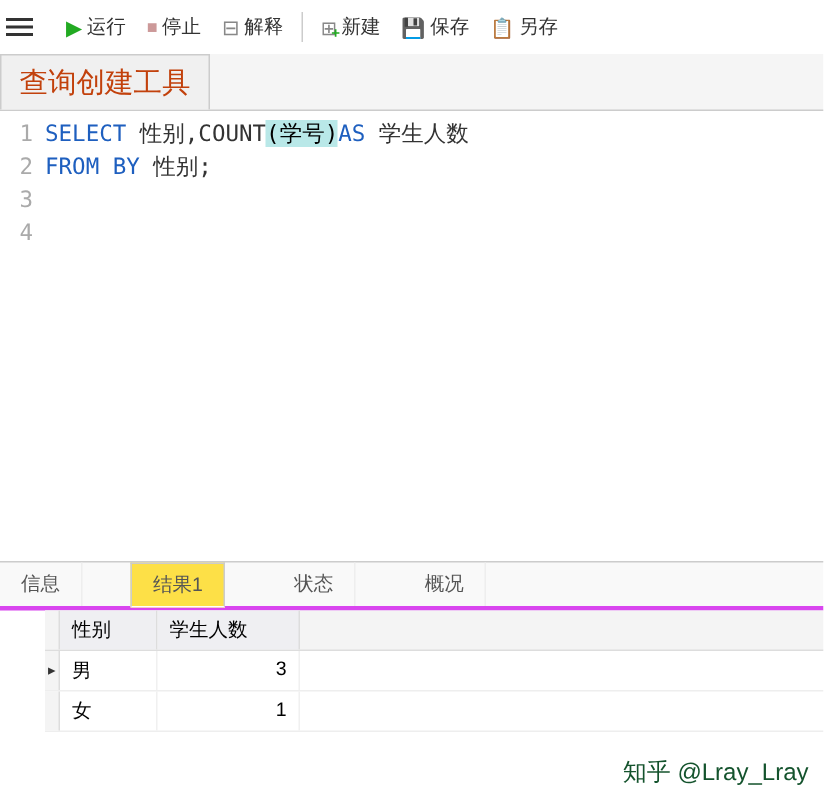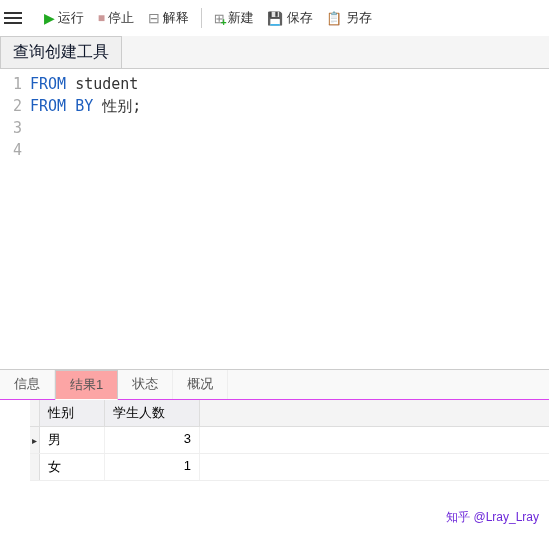--- a/index.html
+++ b/index.html
@@ -12,47 +12,47 @@
     .toolbar-sep { width: 1px; height: 20px; background: #ccc; margin: 0 4px; }
     .icon-run { color: #2a2; font-size: 14px; }
     .icon-stop { color: #c99; font-size: 12px; }
     .icon-explain { color: #888; font-size: 14px; }
     .icon-new { color: #888; position: relative; }
     .icon-new::after { content: "+"; color: #2a2; font-size: 10px; font-weight: bold; position: absolute; right: -2px; bottom: -2px; }
     .icon-save { color: #555; }
     .icon-saveas { color: #555; }
     
     .tabs-top { display: flex; border-bottom: 1px solid #ccc; background: #f5f5f5; }
-    .tab { padding: 5px 12px; background: #f0f0f0; border: 1px solid #ccc; border-bottom: none; margin-right: -1px; cursor: pointer; font-size: 16px; color: #0f172a; }
+    .tab { padding: 5px 12px; background: #f0f0f0; border: 1px solid #ccc; border-bottom: none; margin-right: -1px; cursor: pointer; font-size: 19px; color: #c2410c; }
     .tab.active { background: #fff; border-bottom: 1px solid #fff; margin-bottom: -1px; position: relative; }
     
     .editor { display: flex; font-family: Consolas, monospace; font-size: 15px; background: #fff; height: 300px; padding-top: 4px; }
     .gutter { width: 30px; text-align: right; padding-right: 8px; color: #aaa; user-select: none; }
     .gutter div { height: 22px; line-height: 22px; }
     .code { flex: 1; }
     .code-line { height: 22px; line-height: 22px; white-space: pre; }
     .kw { color: #1e5fbf; }
     .hl { background: #b9e8e8; }
     .txt { color: #333; }
     
-    .tabs-bottom { display: flex; border-top: 1px solid #ccc; border-bottom: 1px solid #d946ef; background: #f9f9f9; }
+    .tabs-bottom { display: flex; border-top: 1px solid #ccc; border-bottom: 3px solid #d946ef; background: #f9f9f9; gap: 32px; }
     .btab { padding: 5px 14px; cursor: pointer; font-size: 13px; color: #555; border-right: 1px solid #eee; }
-    .btab.active { background: #fca5a5; border: 1px solid #ccc; border-bottom: 1px solid #fff; margin-bottom: -1px; }
+    .btab.active { background: #fde047; border: 1px solid #ccc; border-bottom: 1px solid #fff; margin-bottom: -1px; }
     
     .result-grid { font-size: 13px; padding-left: 30px; }
     .grid-header { display: flex; background: #f4f4f4; border-bottom: 1px solid #ddd; }
     .grid-header .cell { padding: 4px 8px; border-right: 1px solid #ddd; background: #efeff2; }
     .grid-row { display: flex; border-bottom: 1px solid #eee; }
     .grid-row .cell { padding: 4px 8px; border-right: 1px solid #f0f0f0; }
     .row-marker { width: 10px; display: flex; align-items: center; justify-content: center; color: #333; background: #f4f4f4; border-right: 1px solid #ddd; font-size: 10px; }
     .col-0 { width: 65px; }
     .col-1 { width: 95px; text-align: right; }
     .grid-header .col-1 { text-align: left; }
     
-    .watermark { position: absolute; bottom: 10px; right: 10px; color: #6d28d9; font-size: 12px; pointer-events: none; text-align: right; }
+    .watermark { position: absolute; bottom: 10px; right: 10px; color: #14532d; font-size: 16px; pointer-events: none; text-align: right; }
   </style>
 </head>
 <body>
 
 <div class="toolbar">
   <div class="hamburger">
       <span></span>
       <span></span>
       <span></span>
     </div>
@@ -88,21 +88,21 @@
 </div>
 
 <div class="editor">
   <div class="gutter">
     <div>1</div>
     <div>2</div>
     <div>3</div>
     <div>4</div>
   </div>
   <div class="code">
-    <div class="code-line"><span class="kw">FROM</span><span class="txt"> student</span></div>
+    <div class="code-line"><span class="kw">SELECT</span><span class="txt"> 性别,COUNT</span><span class="hl">(学号)</span><span class="kw">AS</span><span class="txt"> 学生人数</span></div>
     <div class="code-line"><span class="kw">FROM</span> <span class="kw">BY</span><span class="txt"> 性别;</span></div>
     <div class="code-line"></div>
   </div>
 </div>
 
 <div class="tabs-bottom">
   <div class="btab">信息</div>
   <div class="btab active">结果1</div>
   <div class="btab">状态</div>
   <div class="btab">概况</div>

